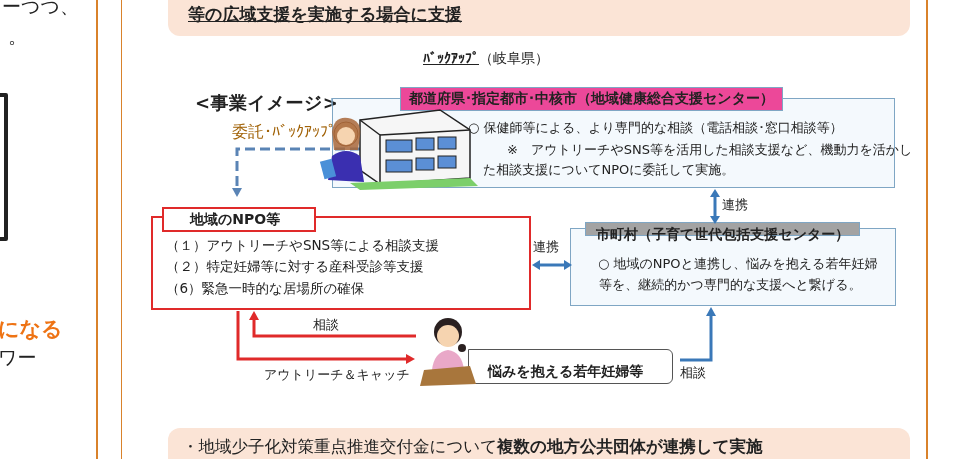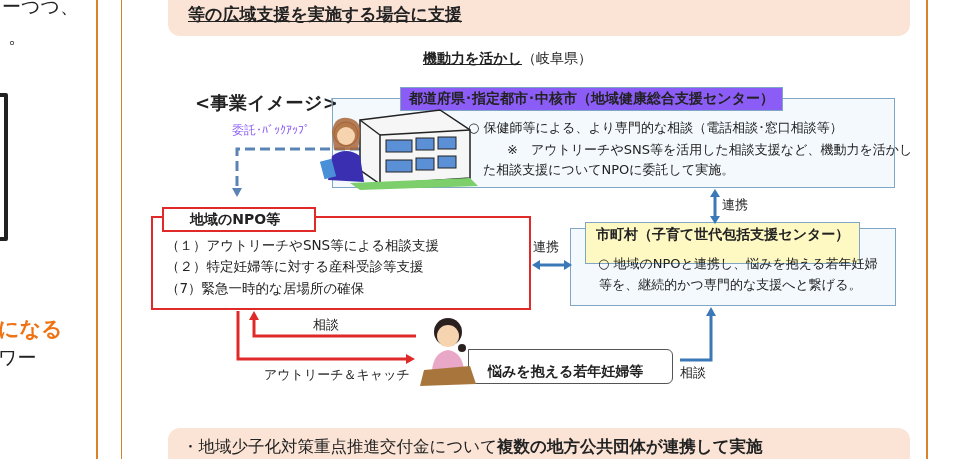--- a/index.html
+++ b/index.html
@@ -24,37 +24,37 @@
     .highlight-top-text { position: absolute; left: 20px; top: 23px; font-size: 17px; font-weight: bold; text-decoration: underline; color: #222; white-space: nowrap; text-align: center; }
     .highlight-bottom-text { position: absolute; left: 14px; top: 8px; font-size: 16.5px; color: #222; white-space: nowrap; }
     .highlight-bottom-text b { font-weight: bold; }
 
     .figure-title { position: absolute; left: 423px; top: 50px; font-size: 14px; white-space: nowrap; }
     .figure-title .main { font-weight: bold; text-decoration: underline; }
 
     .diagram-bg { position: absolute; left: 180px; top: 84px; width: 720px; height: 318px; background: #fff; }
 
     .jigyo-title { position: absolute; left: 195px; top: 91px; font-size: 18px; font-weight: bold; white-space: nowrap; letter-spacing: 0.5px; }
-    .itaku-label { position: absolute; left: 232px; top: 122px; font-size: 12px; white-space: nowrap; color: #8b5cf6; }
+    .itaku-label { position: absolute; left: 232px; top: 122px; font-size: 16px; white-space: nowrap; color: #a16207; }
 
     .pref-box { position: absolute; left: 332px; top: 98px; width: 563px; height: 90px; border: 1.5px solid #7fa6c4; background: #f4f9fd; }
-    .pref-header { position: absolute; left: 400px; top: 87px; height: 24px; padding: 0 8px; border: 1.5px solid #7fa6c4; background: #8b5cf6; font-size: 14px; font-weight: bold; line-height: 21px; white-space: nowrap; }
+    .pref-header { position: absolute; left: 400px; top: 87px; height: 24px; padding: 0 8px; border: 1.5px solid #7fa6c4; background: #ec4899; font-size: 14px; font-weight: bold; line-height: 21px; white-space: nowrap; }
     .pref-line1 { position: absolute; left: 468px; top: 119px; font-size: 13px; white-space: nowrap; }
     .pref-line2 { position: absolute; left: 474px; top: 141px; font-size: 13px; white-space: nowrap; margin-left: 33px; }
     .pref-line3 { position: absolute; left: 483px; top: 161px; font-size: 13px; white-space: nowrap; }
 
     .npo-box { position: absolute; left: 151px; top: 216px; width: 380px; height: 94px; border: 2.5px solid #e02a2a; background: #fff; }
     .npo-header { position: absolute; left: 162px; top: 207px; width: 154px; height: 25px; border: 2.5px solid #e02a2a; background: #fff; font-size: 14px; font-weight: bold; line-height: 20px; padding-left: 26px; white-space: nowrap; }
     .npo-item { position: absolute; left: 166px; font-size: 13.5px; white-space: nowrap; text-align: center; }
     .npo-item.i1 { top: 237px; }
     .npo-item.i2 { top: 258px; }
     .npo-item.i3 { top: 280px; }
 
     .city-box { position: absolute; left: 570px; top: 228px; width: 326px; height: 78px; border: 1.5px solid #7fa6c4; background: #f4f9fd; }
-    .city-header { position: absolute; left: 585px; top: 222px; height: 42px; padding: 0 10px; border: 1.5px solid #7fa6c4; background: #fef9c3; font-size: 14px; font-weight: bold; line-height: 23px; white-space: nowrap; }
+    .city-header { position: absolute; left: 585px; top: 222px; height: 14px; padding: 0 10px; border: 1.5px solid #7fa6c4; background: #a3a3a3; font-size: 14px; font-weight: bold; line-height: 23px; white-space: nowrap; }
     .city-line1 { position: absolute; left: 578px; top: 255px; font-size: 13px; white-space: nowrap; margin-left: 20px; }
     .city-line2 { position: absolute; left: 599px; top: 276px; font-size: 13px; white-space: nowrap; }
 
     .renkei-v { position: absolute; left: 722px; top: 196px; font-size: 13px; white-space: nowrap; }
     .renkei-h { position: absolute; left: 533px; top: 238px; font-size: 13px; white-space: nowrap; }
 
     .youth-box { position: absolute; left: 468px; top: 349px; width: 205px; height: 35px; border: 1.5px solid #555; border-radius: 0 6px 6px 0; background: #fff; }
     .youth-label { position: absolute; left: 488px; top: 357px; font-size: 14px; font-weight: bold; white-space: nowrap; margin-top: 6px; }
     .sodan-red { position: absolute; left: 313px; top: 316px; font-size: 13px; white-space: nowrap; }
     .outreach-label { position: absolute; left: 264px; top: 366px; font-size: 13px; white-space: nowrap; }
@@ -75,39 +75,39 @@
 
 <div class="vline a"></div>
 <div class="vline b"></div>
 <div class="vline c"></div>
 
 <div class="highlight-box highlight-top">
   <div class="highlight-top-text">等の広域支援を実施する場合に支援</div>
 </div>
 
 <div class="figure-title">
-  <span class="main">機動力を活かし</span><span>（岐阜県）</span>
+  <span class="main">ﾊﾞｯｸｱｯﾌﾟ</span><span>（岐阜県）</span>
 </div>
 
 <div class="diagram-bg"></div>
 
 <div class="pref-box"></div>
 <div class="pref-header">都道府県･指定都市･中核市（地域健康総合支援センター）</div>
 <div class="pref-line1">○ 保健師等による、より専門的な相談（電話相談･窓口相談等）</div>
 <div class="pref-line2">※　アウトリーチやSNS等を活用した相談支援など、機動力を活かし</div>
 <div class="pref-line3">た相談支援についてNPOに委託して実施。</div>
 
 <div class="jigyo-title">&lt;事業イメージ&gt;</div>
 <div class="itaku-label">委託･ﾊﾞｯｸｱｯﾌﾟ</div>
 
 <div class="npo-box"></div>
 <div class="npo-header">地域のNPO等</div>
 <div class="npo-item i1">（１）アウトリーチやSNS等による相談支援</div>
 <div class="npo-item i2">（２）特定妊婦等に対する産科受診等支援</div>
-<div class="npo-item i3">（7）緊急一時的な居場所の確保</div>
+<div class="npo-item i3">（6）緊急一時的な居場所の確保</div>
 
 <div class="city-box"></div>
 <div class="city-header">市町村（子育て世代包括支援センター）</div>
 <div class="city-line1">○ 地域のNPOと連携し、悩みを抱える若年妊婦</div>
 <div class="city-line2">等を、継続的かつ専門的な支援へと繋げる。</div>
 
 <div class="renkei-v">連携</div>
 <div class="renkei-h">連携</div>
 
 <div class="youth-box"></div>

